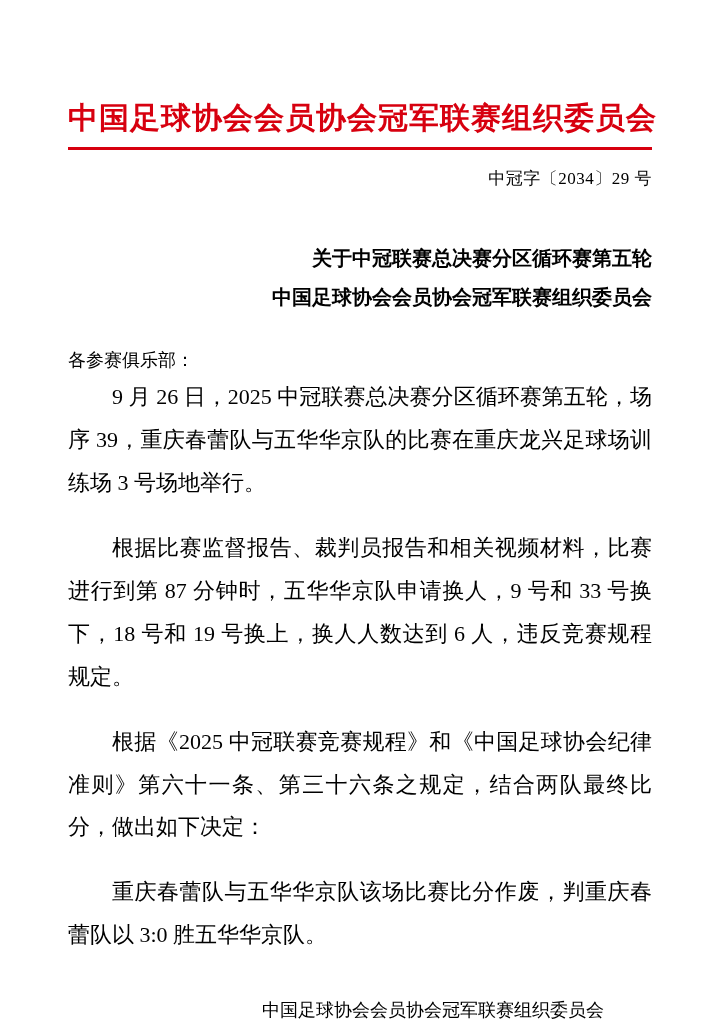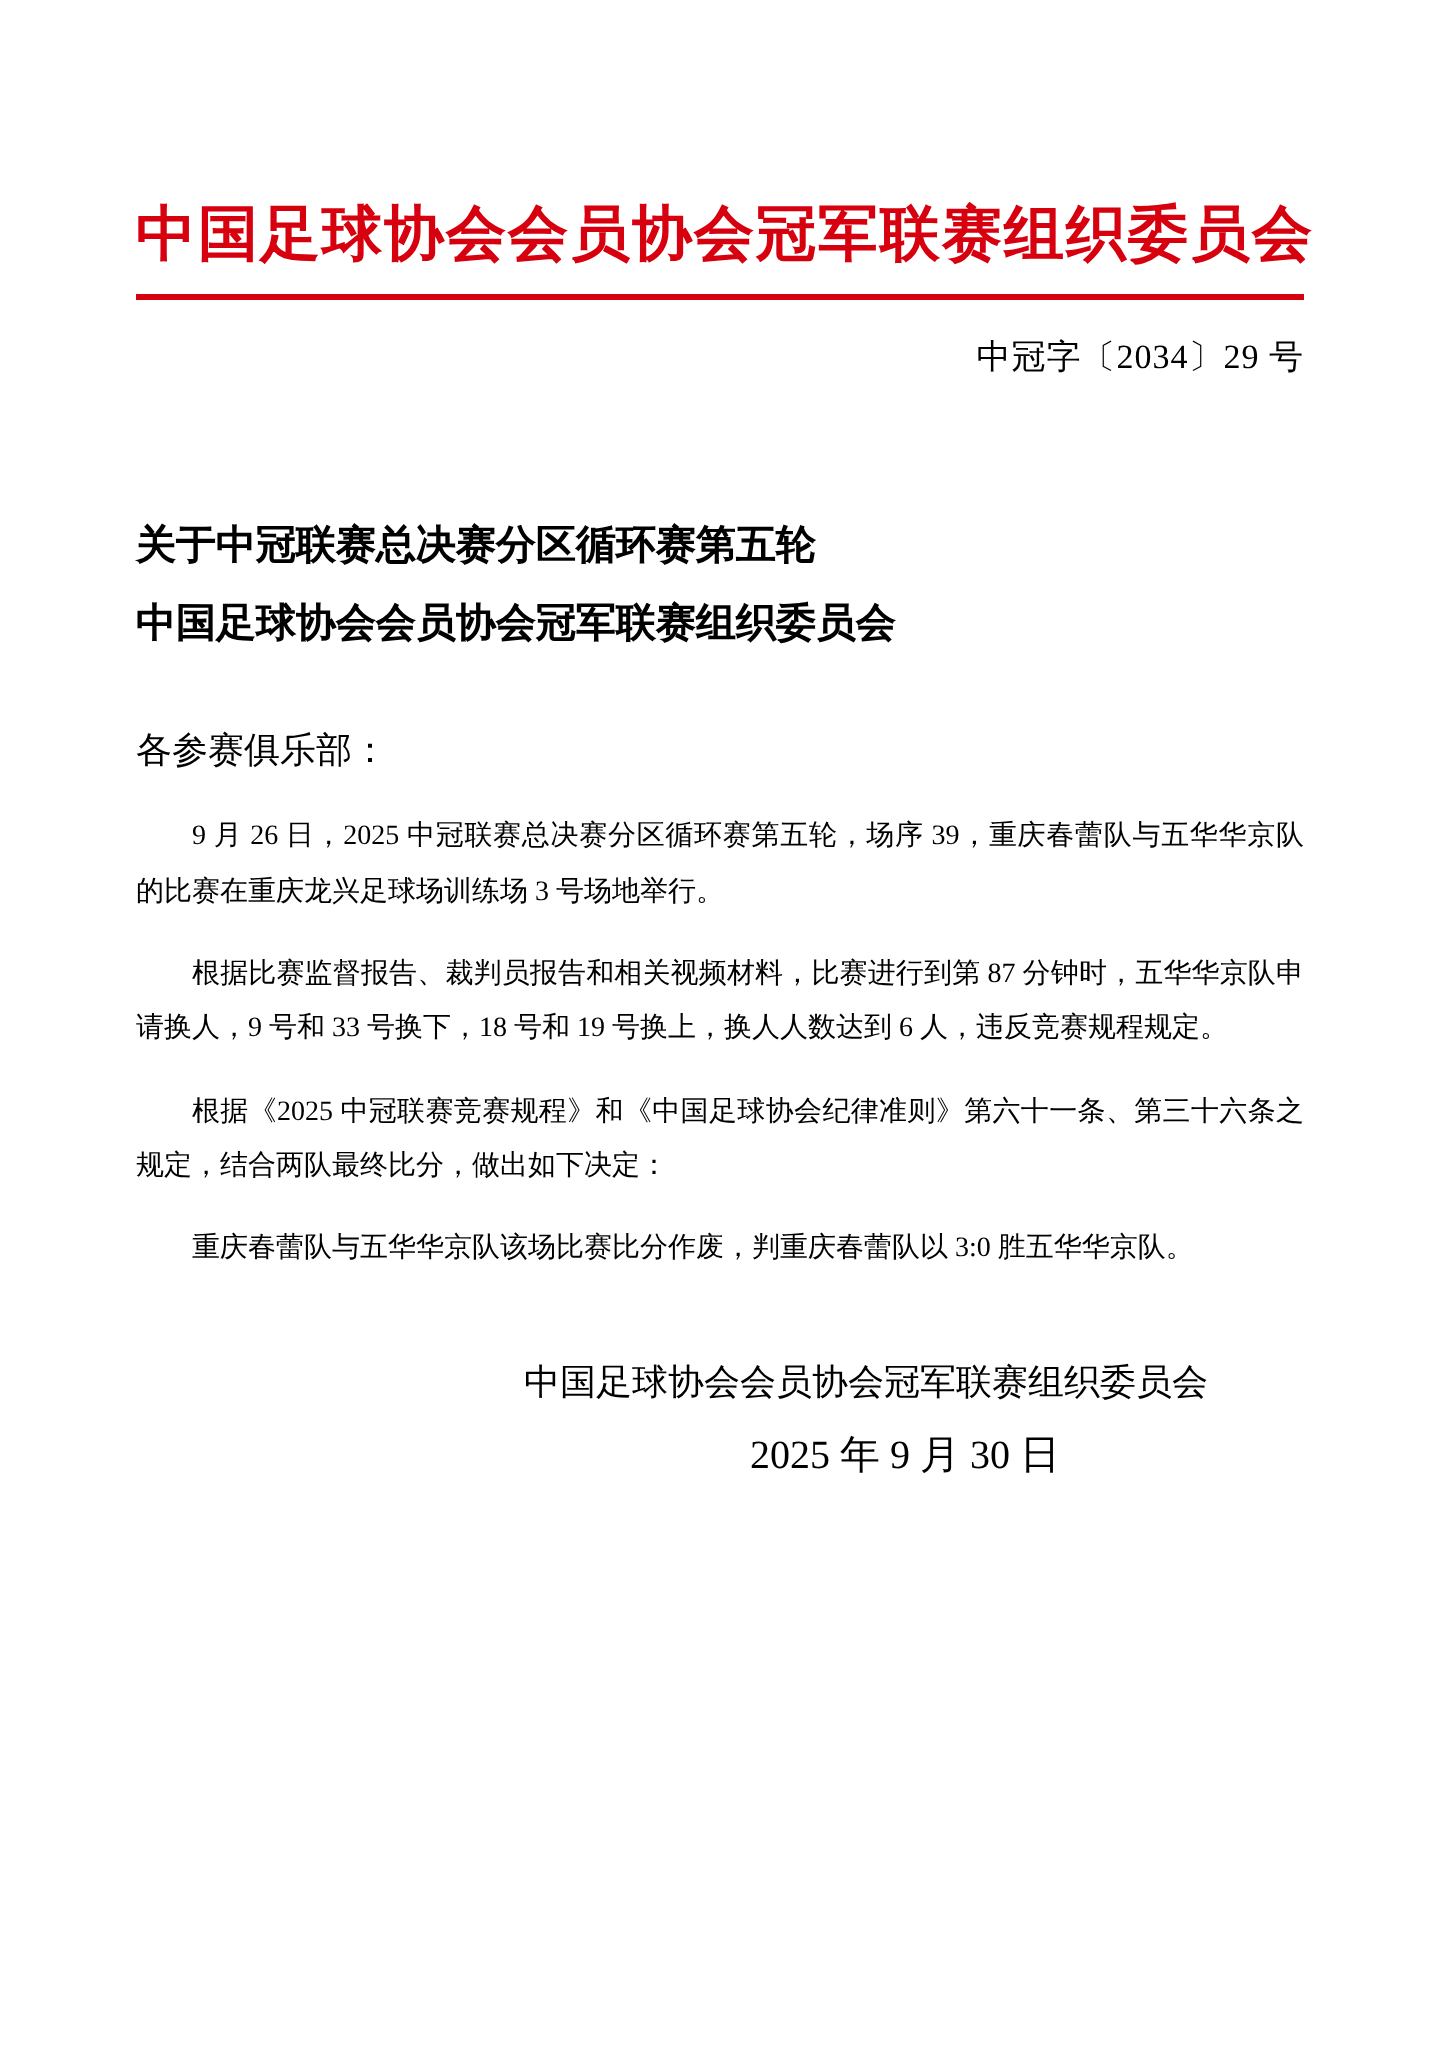--- a/index.html
+++ b/index.html
@@ -37,38 +37,38 @@
     background: #d7000f;
     margin: 11px 0 0 0;
   }
   .doc-number {
     text-align: right;
     font-size: 17px;
     margin-top: 17px;
     letter-spacing: 0.5px;
   }
   .doc-title {
-    text-align: left;
+    text-align: right;
     font-weight: bold;
     font-size: 20px;
-    margin-top: 64px;
+    margin-top: 49px;
     line-height: 1.95;
   }
   .addressee {
     font-size: 18px;
     margin-top: 27px;
     line-height: 1.8;
   }
   .para {
-    font-size: 14px;
+    font-size: 22px;
     line-height: 1.95;
     text-align: justify;
     text-align-last: left;
     text-indent: 2em;
-    margin-top: 14px;
+    margin-top: 0;
   }
   .sign-block {
     margin-top: 36px;
     text-align: right;
     padding-right: 36px;
   }
   .sign-org {
     font-size: 18px;
     line-height: 1.9;
     padding-right: 12px;

